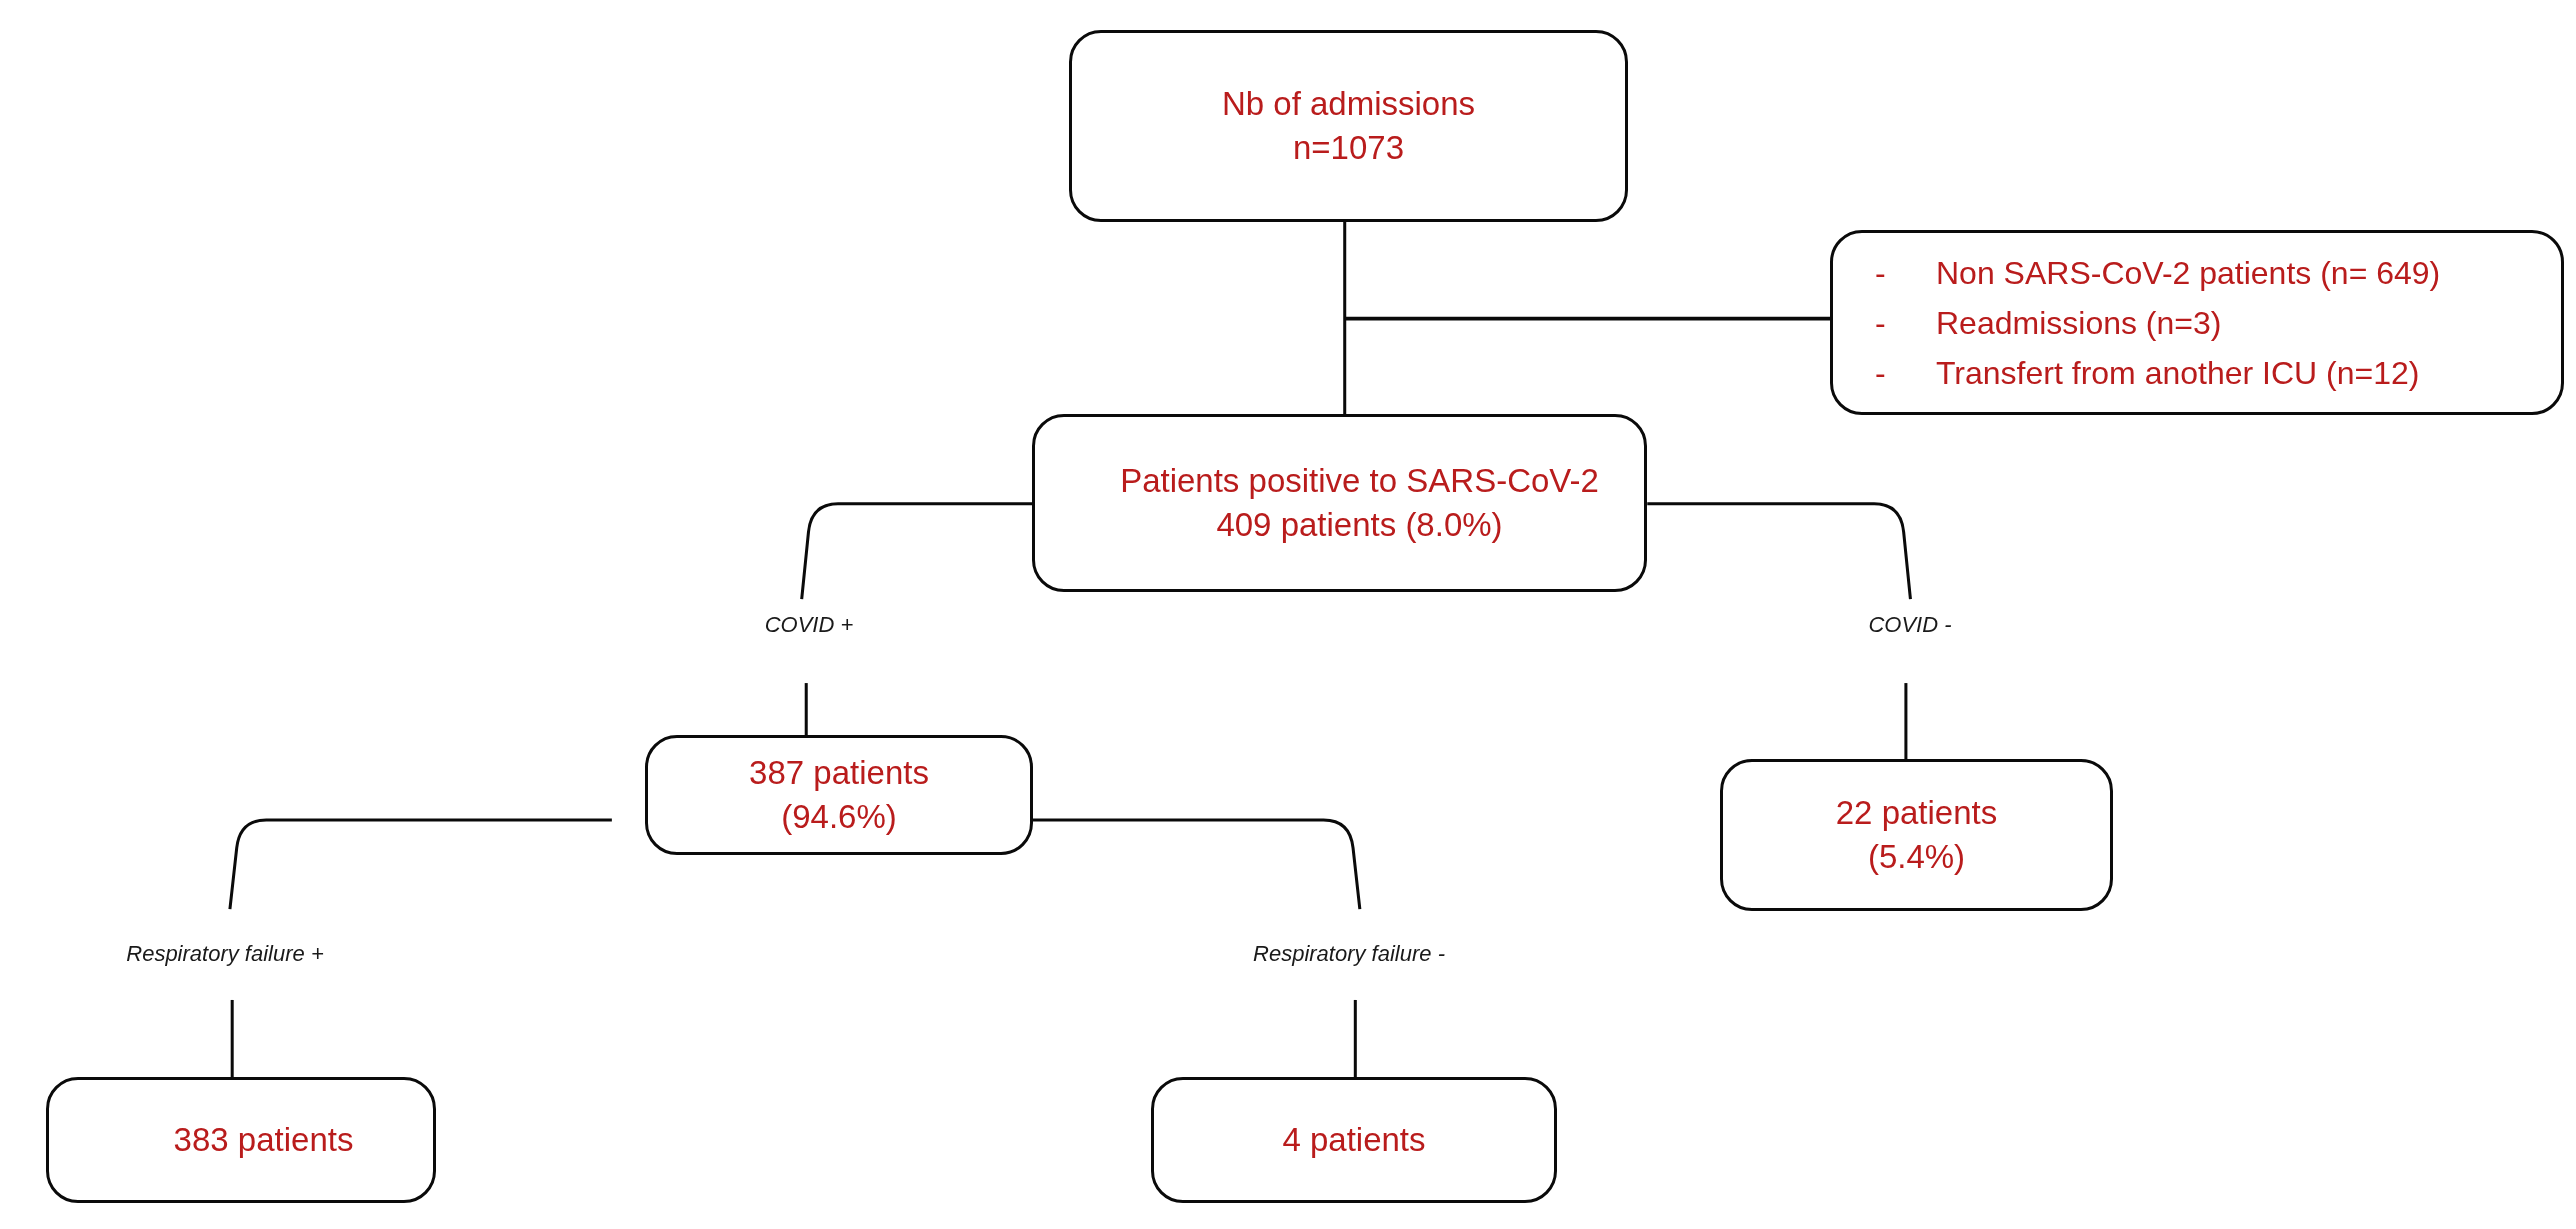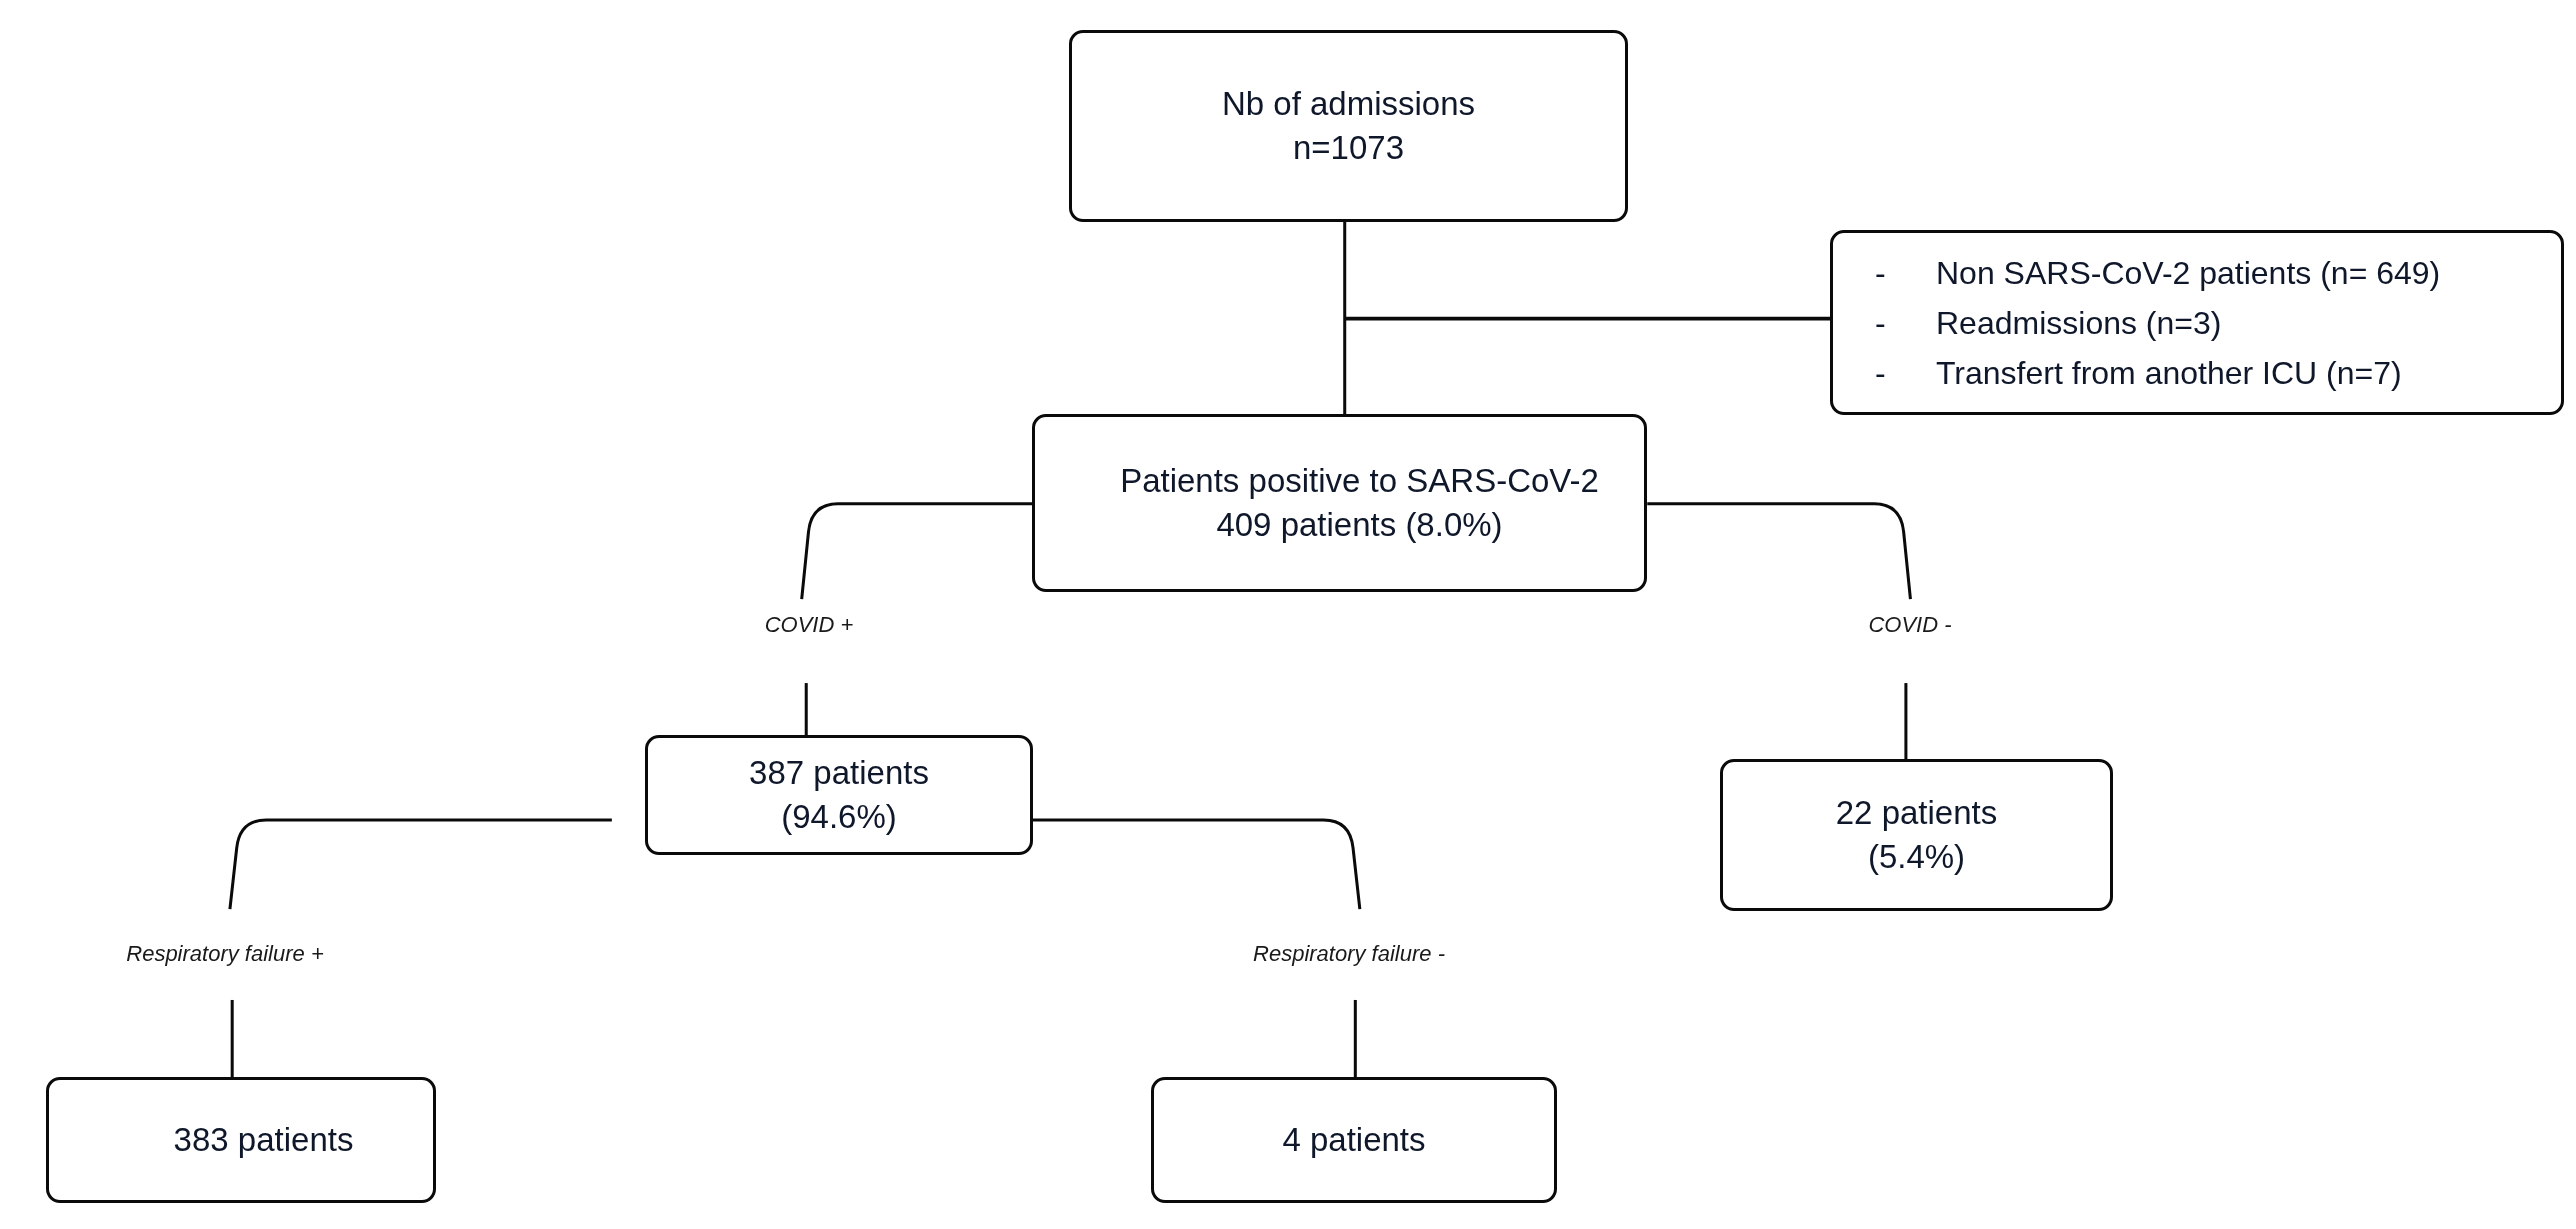--- a/index.html
+++ b/index.html
@@ -25,29 +25,29 @@
   }
   .connectors path {
     fill: none;
     stroke: #0a0a0a;
   }
   .node {
     position: absolute;
     box-sizing: border-box;
     background: #ffffff;
     border: 3.8px solid #0a0a0a;
-    border-radius: 14px;
+    border-radius: 32px;
     display: flex;
     flex-direction: column;
     align-items: center;
     justify-content: center;
     text-align: center;
     font-size: 33px;
     line-height: 1.32;
-    color: #0f172a;
+    color: #b91c1c;
   }
   .node--admissions { left: 1069px; top: 29.5px;  width: 559px; height: 192px; }
   .node--positive   { left: 1032px; top: 414px; width: 615px; height: 178px; padding-left: 40px; }
   .node--covid-pos  { left: 612px;  top: 735px; width: 388px; height: 120px; margin-left: 33px; }
   .node--covid-neg  { left: 1720px; top: 759px; width: 393px; height: 152px; }
   .node--resp-pos   { left: 46px;   top: 1077px; width: 390px; height: 126px; padding-left: 45px; }
   .node--resp-neg   { left: 1151px; top: 1077px; width: 406px; height: 126px; }
 
   .node--exclusions {
     left: 1830px; top: 230px; width: 734px; height: 185px;
@@ -104,21 +104,21 @@
     <div class="excl-row">
       <span class="excl-dash">-</span>
       <span>Non SARS-CoV-2 patients (n= 649)</span>
     </div>
     <div class="excl-row">
       <span class="excl-dash">-</span>
       <span>Readmissions (n=3)</span>
     </div>
     <div class="excl-row">
       <span class="excl-dash">-</span>
-      <span>Transfert from another ICU (n=7)</span>
+      <span>Transfert from another ICU (n=12)</span>
     </div>
   </div>
 
   <div class="node node--positive">
     <div>Patients positive to SARS-CoV-2</div>
     <div>409 patients (8.0%)</div>
   </div>
 
   <div class="branch-label" style="left:809px; top:625px;">COVID +</div>
 

